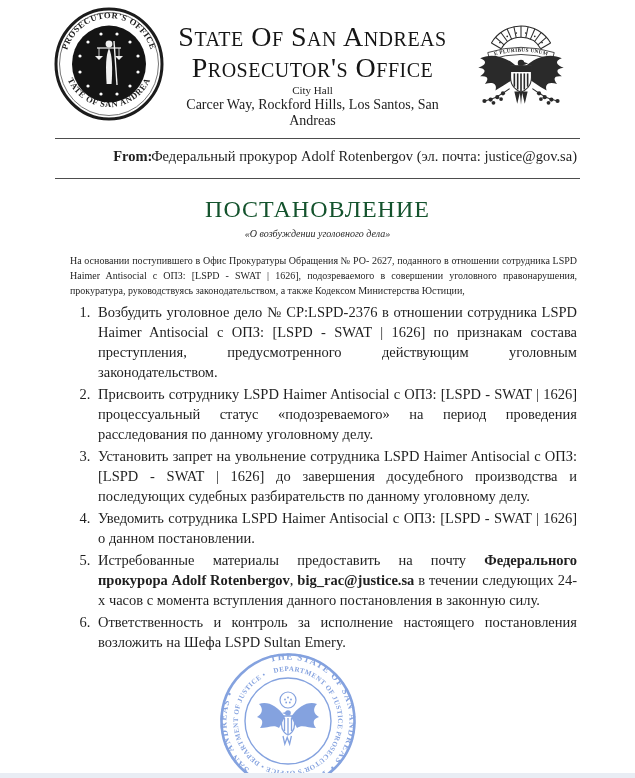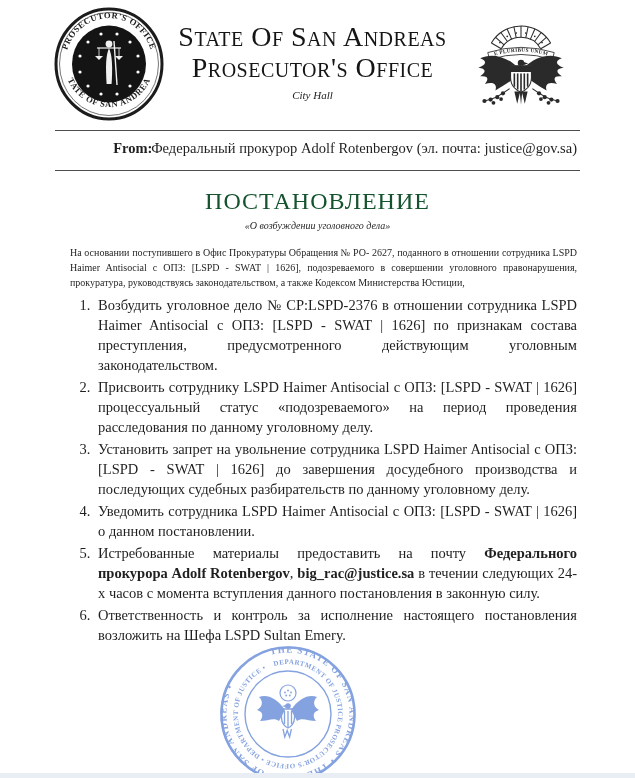--- a/index.html
+++ b/index.html
@@ -7,21 +7,21 @@
     position:relative; width:635px; height:778px; overflow:hidden;
     background:#ffffff; color:#1f1f1f;
     font-family:"Liberation Serif","DejaVu Serif",serif;
   }
   .content { padding:0 58px; }
 
   
   .header { display:flex; align-items:flex-start; justify-content:space-between; padding:7px 52px 0 52px; }
   .header-center { text-align:center; flex:1; padding-top:14px; }
   .org-line { font-variant:small-caps; font-size:28px; line-height:1.12; letter-spacing:.5px; color:#151515; }
-  .building { font-size:11px; margin-top:5px; color:#222;font-style:italic; }
+  .building { font-size:11px; color:#222; }
   .address  { font-size:14px; margin-top:1px; color:#222; }
 
   .rule { border:none; border-top:1.4px solid #4d4d4d; margin:9px 55px 0 55px; }
 
   
   .addr-block { padding:7px 58px 2px 58px; font-size:14.5px; line-height:1.48; }
   .addr-row { display:flex;justify-content:flex-end; }
   .addr-label { font-weight:bold; width:38px; flex:0 0 38px; }
 
   
@@ -85,20 +85,21 @@
         <path d="M42,49 h8 l-4,4 Z" stroke="none"></path>
         <path d="M62,49 h8 l-4,4 Z" stroke="none"></path>
         <line x1="61" y1="34" x2="64" y2="78" stroke-width="1.4"></line>
       </g>
     </svg>
 
     <div class="header-center">
       <div class="org-line">State Of San Andreas</div>
       <div class="org-line">Prosecutor's Office</div>
       <div class="building">City Hall</div>
+      <div class="address">Carcer Way, Rockford Hills, Los Santos, San Andreas</div>
     </div>
 
     <svg width="124" height="112" viewBox="0 0 130 118">
       <g stroke="#2a2a2a" stroke-width="1.1" fill="none">
         <path d="M33.8,38 A36,36 0 0 1 96.2,38"></path>
         <path d="M44.2,44 A24,24 0 0 1 85.8,44"></path>
         <line x1="44.2" y1="44" x2="33.8" y2="38"></line>
           <line x1="47.2" y1="39.9" x2="38.3" y2="31.9"></line>
         <line x1="50.9" y1="36.6" x2="43.8" y2="26.9"></line>
           <line x1="55.2" y1="34.1" x2="50.4" y2="23.1"></line>

